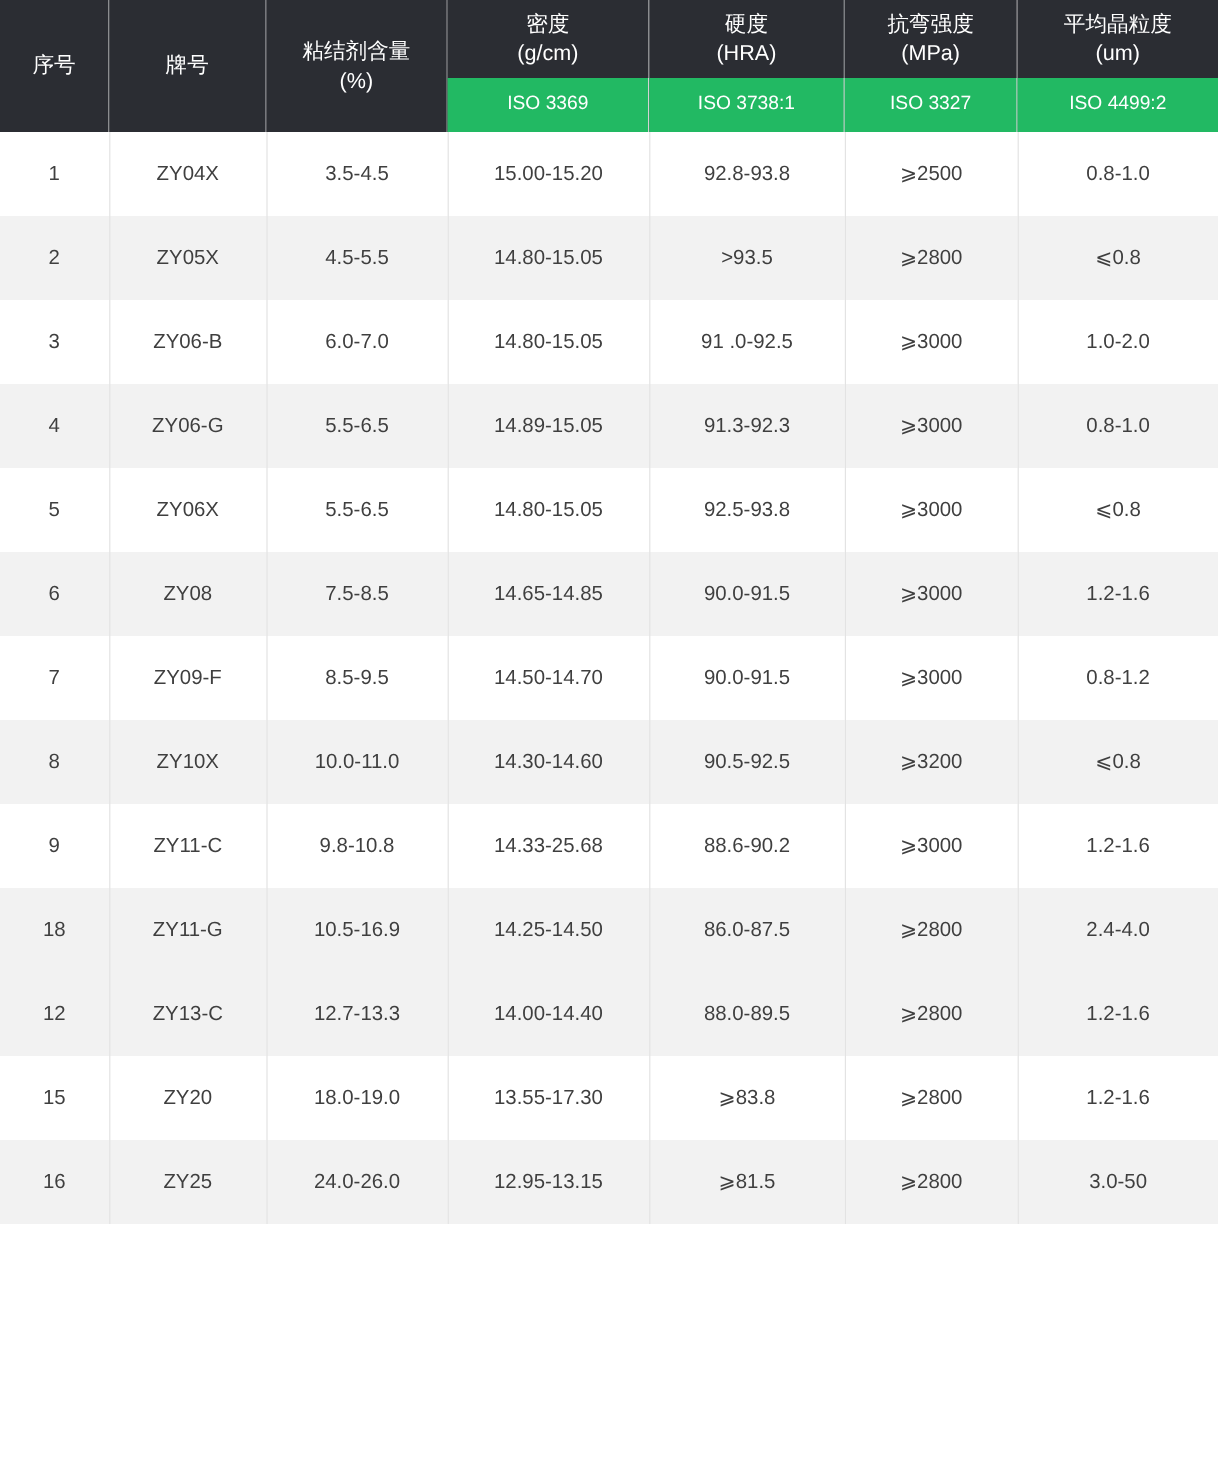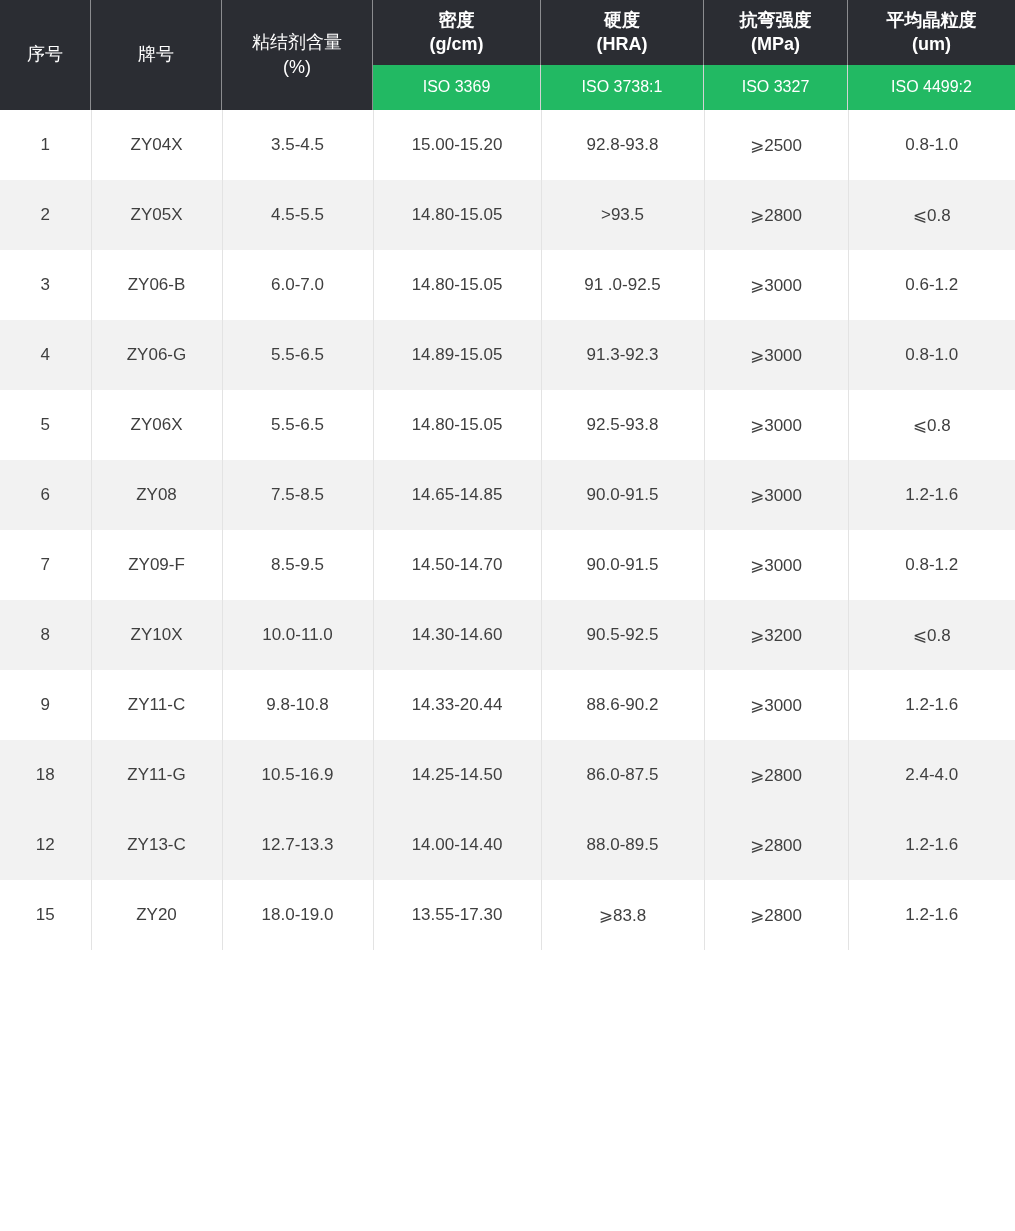--- a/index.html
+++ b/index.html
@@ -37,21 +37,20 @@
   .th-split { height: 110px; display: flex; flex-direction: column; }
   .th-top {
     height: 72px;
     display: flex;
     flex-direction: column;
     justify-content: center;
     align-items: center;
     border-right: 1px solid #8b8c8f;
     font-size: 18px;
     line-height: 1.35;
-    font-weight: bold;
   }
   .th-iso {
     height: 50px;
     background: #22b963;
     display: flex;
     justify-content: center;
     align-items: center;
     font-size: 16px;
     border-right: 1px solid #d2d3d4;
   }
@@ -159,21 +158,21 @@
         <td>⩾2800</td>
         <td>⩽0.8</td>
       </tr>
       <tr class="odd">
         <td>3</td>
         <td>ZY06-B</td>
         <td>6.0-7.0</td>
         <td>14.80-15.05</td>
         <td>91 .0-92.5</td>
         <td>⩾3000</td>
-        <td>0.6-1.2</td>
+        <td>1.0-2.0</td>
       </tr>
       <tr class="even">
         <td>4</td>
         <td>ZY06-G</td>
         <td>5.5-6.5</td>
         <td>14.89-15.05</td>
         <td>91.3-92.3</td>
         <td>⩾3000</td>
         <td>0.8-1.0</td>
       </tr>
@@ -210,21 +209,21 @@
         <td>10.0-11.0</td>
         <td>14.30-14.60</td>
         <td>90.5-92.5</td>
         <td>⩾3200</td>
         <td>⩽0.8</td>
       </tr>
       <tr class="odd">
         <td>9</td>
         <td>ZY11-C</td>
         <td>9.8-10.8</td>
-        <td>14.33-20.44</td>
+        <td>14.33-25.68</td>
         <td>88.6-90.2</td>
         <td>⩾3000</td>
         <td>1.2-1.6</td>
       </tr>
       <tr class="even">
         <td>18</td>
         <td>ZY11-G</td>
         <td>10.5-16.9</td>
         <td>14.25-14.50</td>
         <td>86.0-87.5</td>
@@ -242,14 +241,23 @@
       </tr>
       <tr class="odd">
         <td>15</td>
         <td>ZY20</td>
         <td>18.0-19.0</td>
         <td>13.55-17.30</td>
         <td>⩾83.8</td>
         <td>⩾2800</td>
         <td>1.2-1.6</td>
       </tr>
+      <tr class="even">
+        <td>16</td>
+        <td>ZY25</td>
+        <td>24.0-26.0</td>
+        <td>12.95-13.15</td>
+        <td>⩾81.5</td>
+        <td>⩾2800</td>
+        <td>3.0-50</td>
+      </tr>
     </tbody>
 </table>
 
 </body></html>

